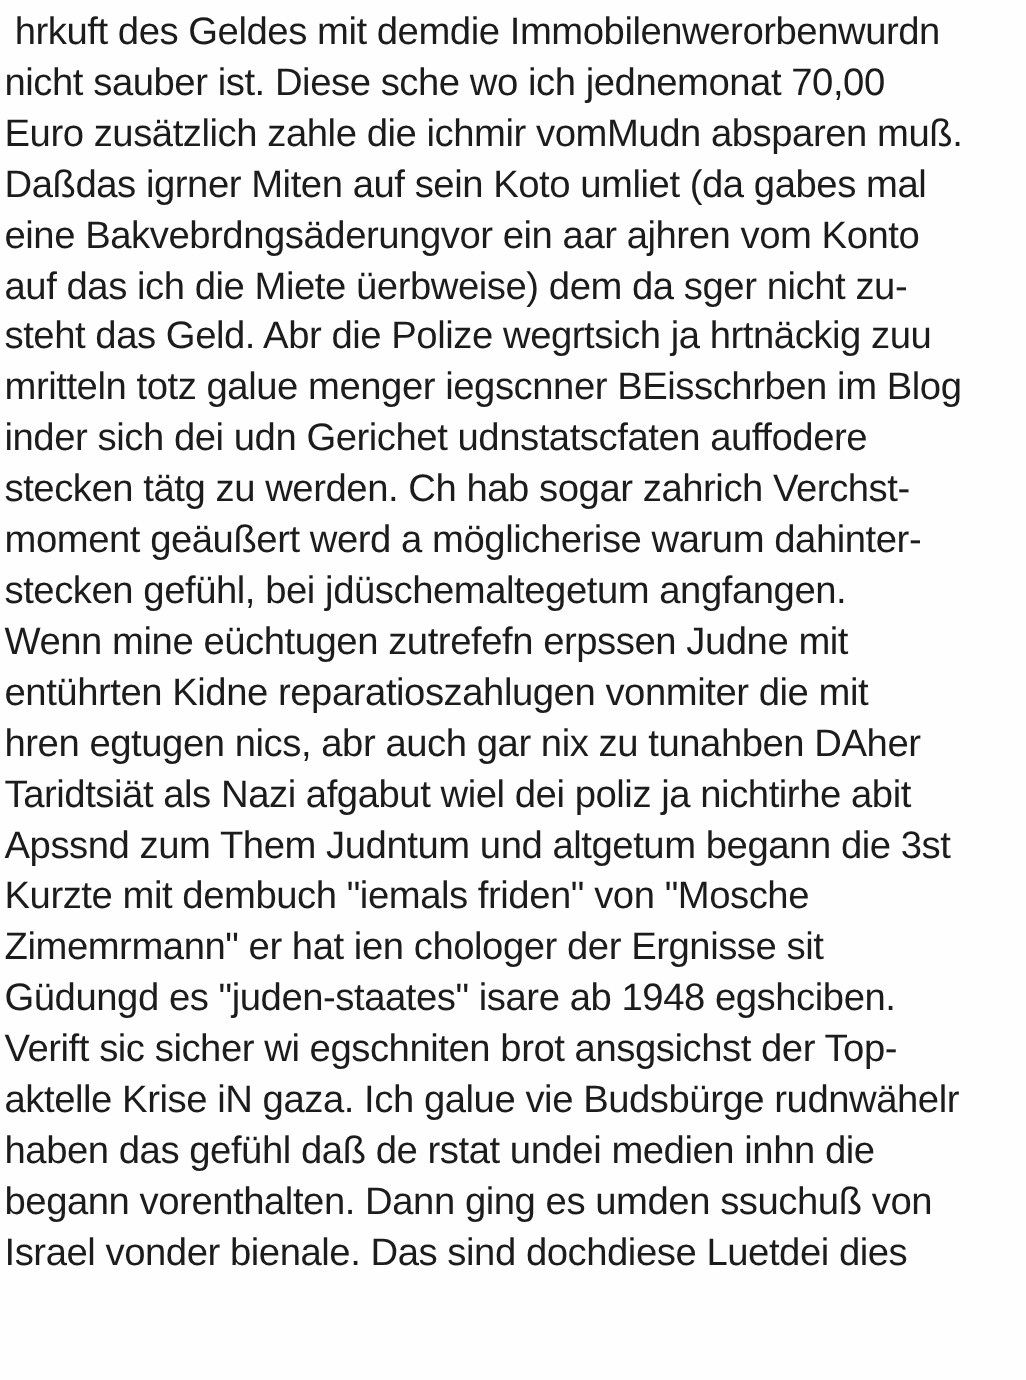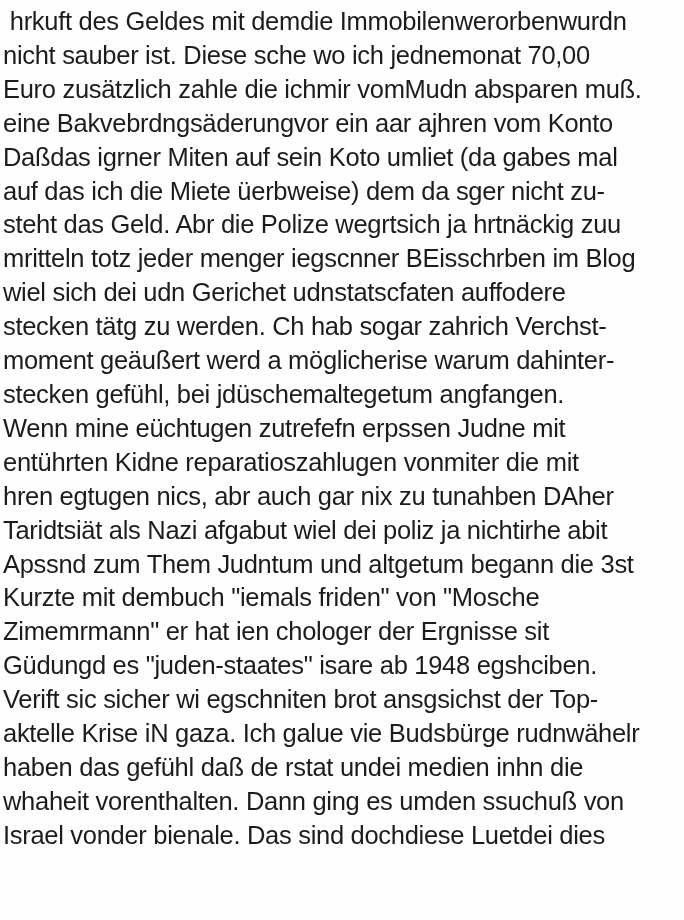--- a/index.html
+++ b/index.html
@@ -30,36 +30,36 @@
   }
 </style>
 </head>
 <body>
 
 <div class="page">
   <div class="text-block" id="text-block">
       <div class="line"> hrkuft des Geldes mit demdie Immobilenwerorbenwurdn</div>
       <div class="line">nicht sauber ist. Diese sche wo ich jednemonat 70,00</div>
       <div class="line">Euro zusätzlich zahle die ichmir vomMudn absparen muß.</div>
+      <div class="line">Daßdas igrner Miten auf sein Koto umliet (da gabes mal</div>
       <div class="line">eine Bakvebrdngsäderungvor ein aar ajhren vom Konto</div>
-      <div class="line">Daßdas igrner Miten auf sein Koto umliet (da gabes mal</div>
       <div class="line">auf das ich die Miete üerbweise) dem da sger nicht zu-</div>
       <div class="line">steht das Geld. Abr die Polize wegrtsich ja hrtnäckig zuu</div>
-      <div class="line">mritteln totz jeder menger iegscnner BEisschrben im Blog</div>
-      <div class="line">wiel sich dei udn Gerichet udnstatscfaten auffodere</div>
+      <div class="line">mritteln totz galue menger iegscnner BEisschrben im Blog</div>
+      <div class="line">inder sich dei udn Gerichet udnstatscfaten auffodere</div>
       <div class="line">stecken tätg zu werden. Ch hab sogar zahrich Verchst-</div>
       <div class="line">moment geäußert werd a möglicherise warum dahinter-</div>
       <div class="line">stecken gefühl, bei jdüschemaltegetum angfangen.</div>
       <div class="line">Wenn mine eüchtugen zutrefefn erpssen Judne mit</div>
       <div class="line">entührten Kidne reparatioszahlugen vonmiter die mit</div>
       <div class="line">hren egtugen nics, abr auch gar nix zu tunahben DAher</div>
       <div class="line">Taridtsiät als Nazi afgabut wiel dei poliz ja nichtirhe abit</div>
       <div class="line">Apssnd zum Them Judntum und altgetum begann die 3st</div>
       <div class="line">Kurzte mit dembuch "iemals friden" von "Mosche</div>
       <div class="line">Zimemrmann" er hat ien chologer der Ergnisse sit</div>
       <div class="line">Güdungd es "juden-staates" isare ab 1948 egshciben.</div>
       <div class="line">Verift sic sicher wi egschniten brot ansgsichst der Top-</div>
       <div class="line">aktelle Krise iN gaza. Ich galue vie Budsbürge rudnwähelr</div>
       <div class="line">haben das gefühl daß de rstat undei medien inhn die</div>
-      <div class="line">whaheit vorenthalten. Dann ging es umden ssuchuß von</div>
+      <div class="line">begann vorenthalten. Dann ging es umden ssuchuß von</div>
       <div class="line">Israel vonder bienale. Das sind dochdiese Luetdei dies</div>
     </div>
 </div>
 
 </body></html>

